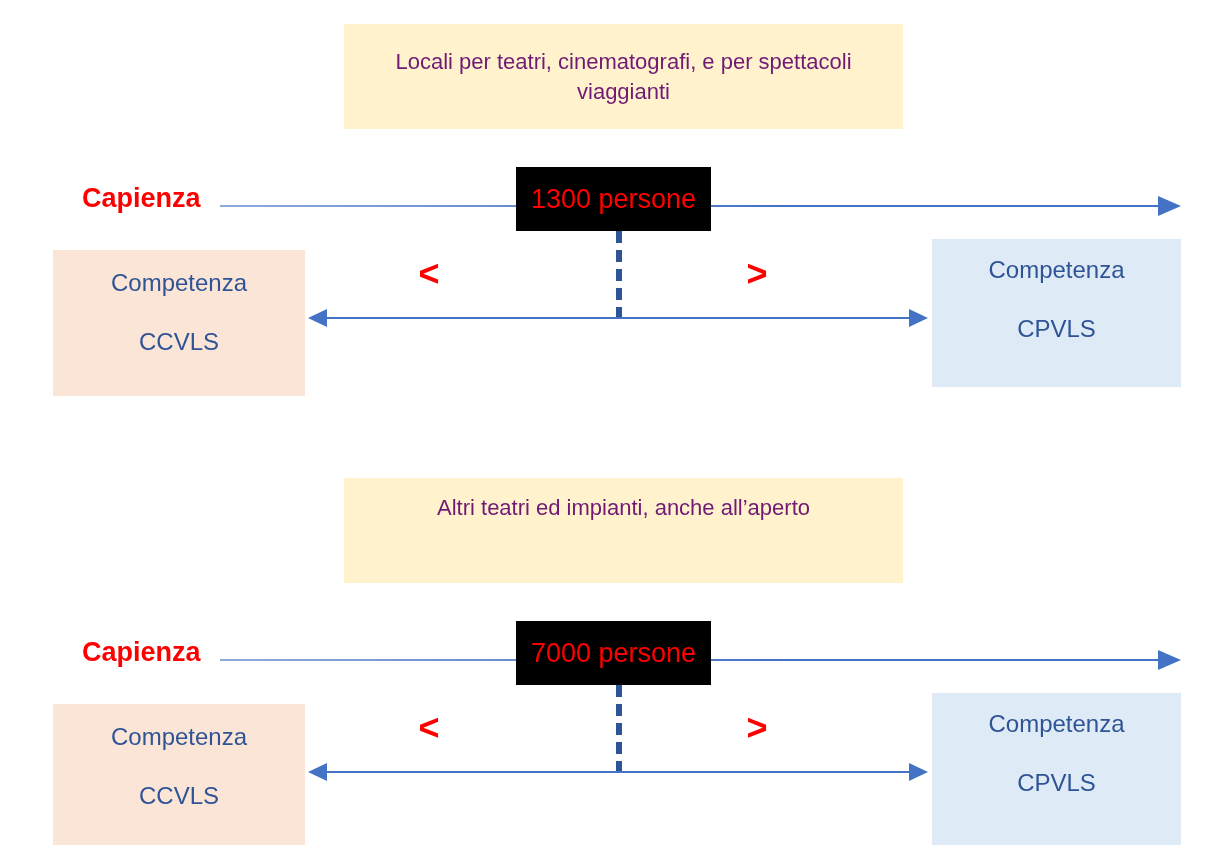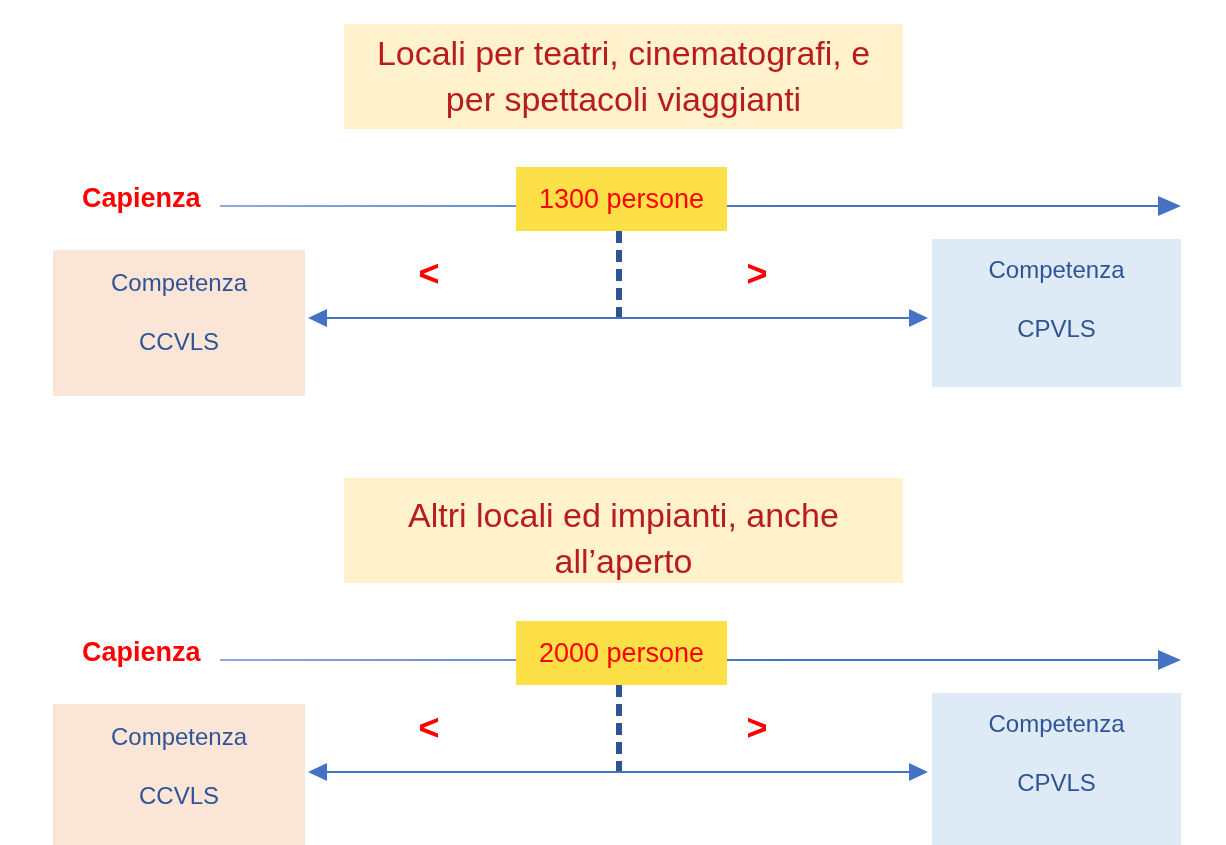--- a/index.html
+++ b/index.html
@@ -21,21 +21,21 @@
   
   .category-box {
     position: absolute;
     left: 344px; top: 24px;
     width: 559px; height: 105px;
     background: #FFF2CC;
     display: flex; align-items: center; justify-content: center;
     text-align: center;
   }
   .category-box span {
-    font-size: 34px; line-height: 1.35; color: #b91c1c;
+    font-size: 22px; line-height: 1.35; color: #701a75;
     padding: 0 28px; display: block;
   }
   .sec2 .category-box { align-items: flex-start; }
   .sec2 .category-box span { padding-top: 15px; }
 
   
   .capienza-label {
     position: absolute;
     left: 82px; top: 183px;
     font-size: 27px; color: #FF0000;
@@ -54,22 +54,22 @@
     width: 0; height: 0;
     border-left: 23px solid #4472C4;
     border-top: 10px solid transparent;
     border-bottom: 10px solid transparent;
   }
 
   
   .threshold-box {
     position: absolute;
     left: 516px; top: 167px;
-    width: 211px; height: 64px;
-    background: #fde047;
+    width: 195px; height: 64px;
+    background: #000000;
     display: flex; align-items: center; justify-content: center;
     z-index: 2;
   }
   .threshold-box span { font-size: 27px; color: #FF0000; white-space: nowrap; }
 
   
   .dashed-divider {
     position: absolute;
     left: 616px; top: 231px;
     width: 6px; height: 87px;
@@ -166,29 +166,29 @@
       <div class="comp-name">CCVLS</div>
     </div>
     <div class="comp-box right">
       <div class="comp-title">Competenza</div>
       <div class="comp-name">CPVLS</div>
     </div>
   </section>
 
   <section class="sec sec2">
     <div class="category-box">
-      <span>Altri locali ed impianti, anche all’aperto</span>
+      <span>Altri teatri ed impianti, anche all’aperto</span>
     </div>
 
     <div class="capienza-label">Capienza</div>
     <div class="axis-line"></div>
     <div class="axis-arrowhead"></div>
 
     <div class="threshold-box">
-      <span>2000 persone</span>
+      <span>7000 persone</span>
     </div>
     <div class="dashed-divider"></div>
 
     <div class="range-line"></div>
     <div class="range-head-left"></div>
     <div class="range-head-right"></div>
 
     <div class="symbol lt">&lt;</div>
     <div class="symbol gt">&gt;</div>
 

